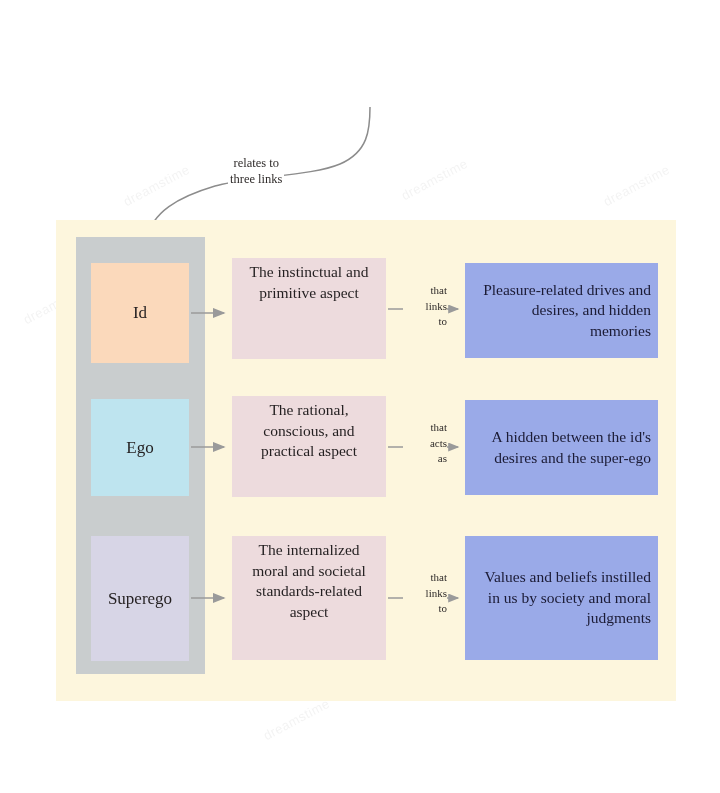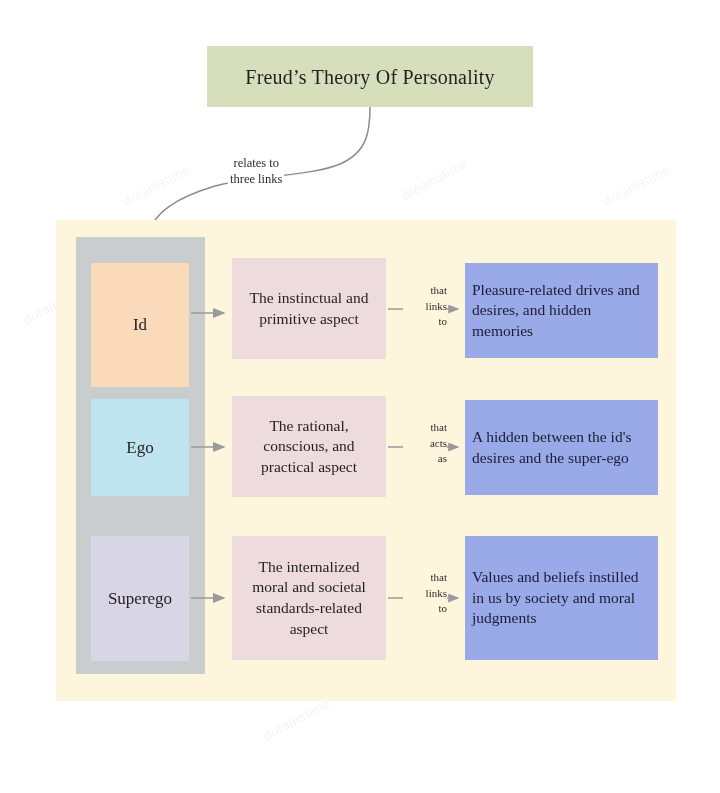--- a/index.html
+++ b/index.html
@@ -106,21 +106,20 @@
     color: #231f20;
   }
 
   
   .desc-box {
     position: absolute;
     left: 232px;
     width: 154px;
     background: #eddbdd;
     display: flex;
-    align-items: center;
     justify-content: center;
     box-sizing: border-box;
     padding: 4px 8px;
   }
   .desc-box .desc-text {
     font-size: 15.5px;
     line-height: 1.33;
     color: #231f20;
     text-align: center;
   }
@@ -134,21 +133,21 @@
     display: flex;
     align-items: center;
     justify-content: center;
     box-sizing: border-box;
     padding: 4px 7px;
   }
   .out-box .out-text {
     font-size: 15.5px;
     line-height: 1.33;
     color: #1b1b35;
-    text-align: left;
+    text-align: right;
   }
 
   
   .part-id       { background: #fbd9bb; }
   .part-ego      { background: #bee4ef; }
   .part-superego { background: #d7d5e6; }
 
   
   .mid-label {
     position: absolute;
@@ -235,23 +234,20 @@
 
 <div id="stage">
 
   <div class="wm" style="left:120px;top:178px;">dreamstime</div>
   <div class="wm" style="left:398px;top:172px;">dreamstime</div>
   <div class="wm" style="left:600px;top:178px;">dreamstime</div>
   <div class="wm" style="left:20px;top:296px;">dreamstime</div>
   <div class="wm" style="left:140px;top:440px;">dreamstime</div>
   <div class="wm" style="left:260px;top:712px;">dreamstime</div>
 
-  <div class="title-box">
-    <span class="title-text">Freud’s Theory Of Personality</span>
-  </div>
 
   <svg class="connector-svg" viewBox="0 0 720 793">
     <defs>
       <marker id="arrowhead-gray" markerWidth="9" markerHeight="9" refX="7" refY="3.2" orient="auto">
         <path d="M0,0 L8,3.2 L0,6.4 Z" fill="#8c8c8c"></path>
       </marker>
       <marker id="arrowhead-gray2" markerWidth="9" markerHeight="9" refX="7" refY="3.2" orient="auto">
         <path d="M0,0 L8,3.2 L0,6.4 Z" fill="#9a9a9a"></path>
       </marker>
     </defs>
@@ -268,21 +264,21 @@
 
   <div class="panel"></div>
 
   <div class="gray-column"></div>
 
   <div class="wm-ring" style="left:124px;top:296px;width:32px;height:32px;"></div>
   <div class="wm-ring" style="left:292px;top:432px;width:40px;height:40px;"></div>
   <div class="wm-ring" style="left:534px;top:424px;width:42px;height:42px;"></div>
   <div class="wm-ring" style="left:126px;top:562px;width:46px;height:46px;"></div>
 
-  <div class="part-box part-id" style="top:263px;height:124px;">
+  <div class="part-box part-id" style="top:263px;height:100px;">
     <span class="part-label">Id</span>
   </div>
   <div class="desc-box" style="top:258px;height:101px;">
     <span class="desc-text">The instinctual and primitive aspect</span>
   </div>
   <div class="mid-label" style="top:283px;">
     <div>that</div>
     <div>links</div>
     <div>to</div>
   </div>

